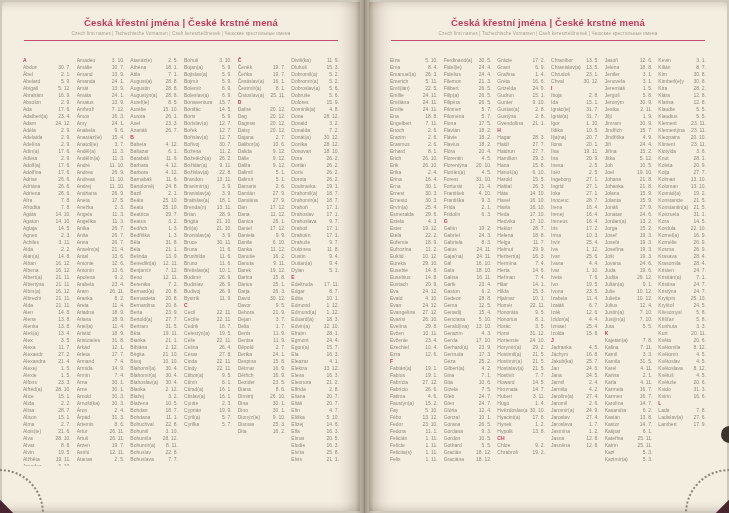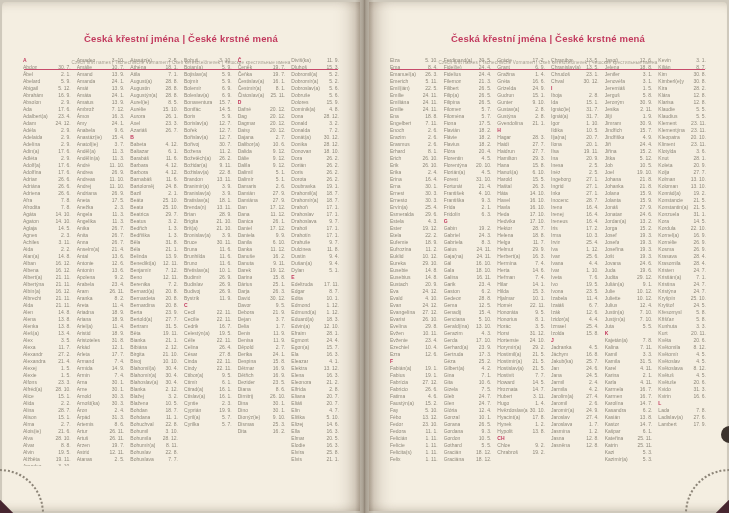--- a/index.html
+++ b/index.html
@@ -19,21 +19,21 @@
   }
   .page.right{
     right:2px;border-radius:0 4px 4px 0;
     box-shadow:inset 16px 0 20px -13px rgba(84,62,42,.5), inset 0 8px 10px -8px rgba(84,62,42,.18), inset 0 -8px 10px -8px rgba(84,62,42,.22);
   }
   .gutter{
     position:absolute;top:0;bottom:0;left:355px;width:19px;
     background:linear-gradient(90deg,rgba(58,40,24,0) 0%,rgba(58,40,24,.25) 42%,rgba(58,40,24,.4) 50%,rgba(58,40,24,.25) 58%,rgba(58,40,24,0) 100%);
   }
   .ph{position:absolute;top:15px;left:0;right:0;text-align:center}
-  .title{margin:16px;font-size:9.5px;font-weight:700;color:var(--accent,#c23a5e);letter-spacing:.2px}
+  .title{margin:0;font-size:9.5px;font-weight:700;color:var(--accent,#c23a5e);letter-spacing:.2px}
   .subtitle{margin-top:2.5px;font-size:4.6px;color:#a59e8f;letter-spacing:.15px}
   .rule{margin:4px auto 0;width:314px;border-top:1.2px solid var(--accent,#c23a5e);opacity:.9}
   .cols{position:absolute;top:55px;left:21px;right:21px;height:409px;display:flex;gap:6px}
   .col{flex:1;min-width:0;overflow:hidden}
   .row{display:flex;justify-content:space-between;align-items:baseline;height:7px;line-height:7px;font-size:5px;color:#8f897b;white-space:nowrap;overflow:hidden}
   .row .d{margin-left:2px;flex:none}
   .row .n{overflow:hidden}
   .sec{height:7px;line-height:7px;font-size:5px;font-weight:700;color:var(--accent,#c23a5e)}
   .stitch{position:absolute;width:88px;height:88px;border:2px dotted #8d8578;border-radius:50%;pointer-events:none}
   .stitch.bl{left:-44px;bottom:-44px}

